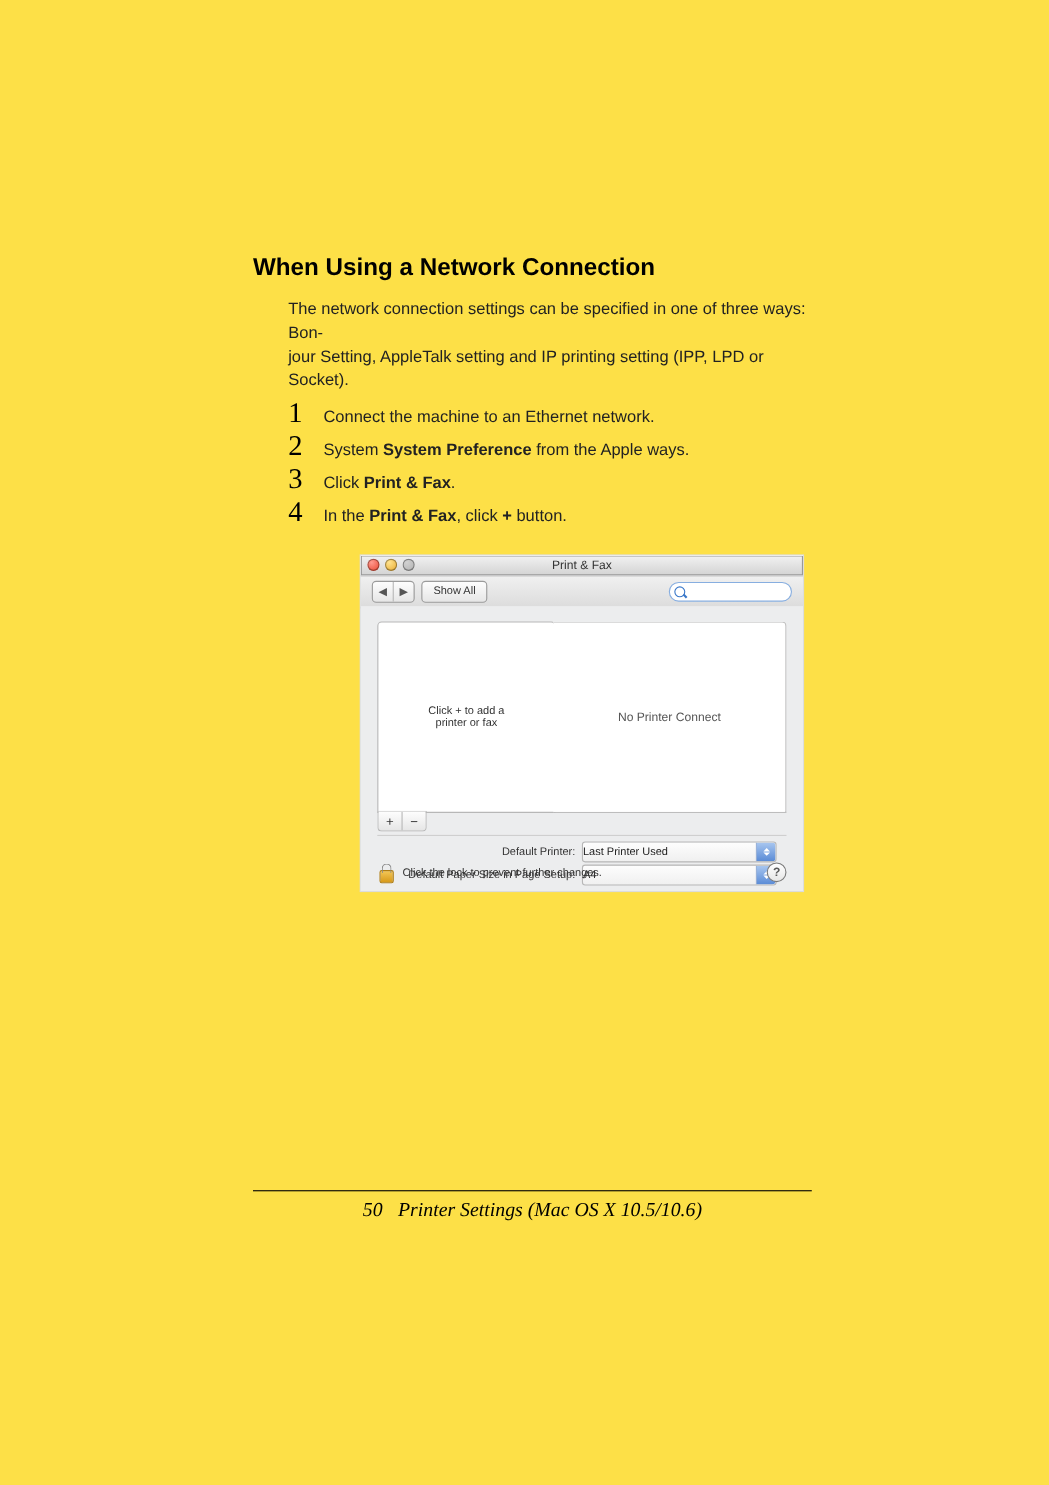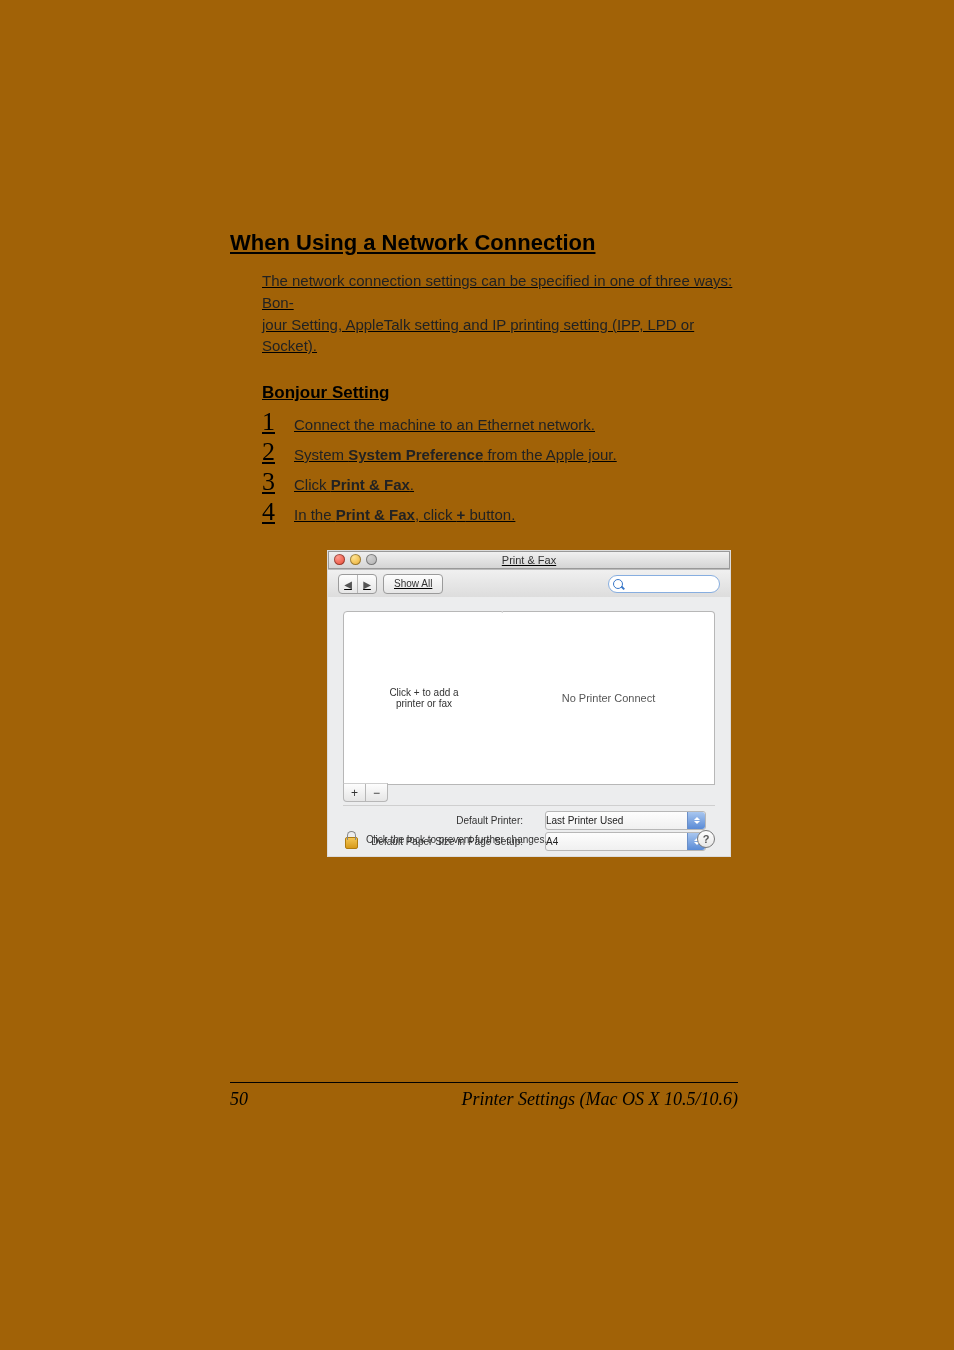--- a/index.html
+++ b/index.html
@@ -1,18 +1,18 @@
 <!DOCTYPE html>
 <html><head>
 <meta charset="utf-8">
 <style>
   html,body { margin:0; padding:0; background:#5a5a5a; font-family:Arial,Helvetica,sans-serif; }
   .page {
-    width:954px; height:1350px; background:#a16207; margin:0 auto; position:relative;
-    box-sizing:border-box; padding:230px 210px 0 230px;text-decoration:underline;
+    width:954px; height:1350px; background:#fde047; margin:0 auto; position:relative;
+    box-sizing:border-box; padding:230px 210px 0 230px;
   }
   .h1 { font-size:22px; font-weight:bold; color:#000; margin:0 0 14px 0; }
   .intro { font-size:15px; color:#222; line-height:1.45; margin:0 0 0 32px; max-width:510px; }
   .h2 { font-size:17px; font-weight:bold; color:#000; margin:26px 0 4px 32px; }
   .steps { margin:4px 0 0 32px; padding:0; list-style:none; }
   .steps li { display:flex; align-items:baseline; gap:10px; margin:0; padding:0; }
   .num { font-size:26px; font-weight:400; color:#000; width:22px; display:inline-block; font-family:"Times New Roman",serif; }
   .steptext { font-size:15px; color:#222; }
   .b { font-weight:bold; }
 
@@ -36,63 +36,62 @@
   .search:before{content:"";position:absolute;left:4px;top:3px;width:8px;height:8px;border:1.5px solid #3a78c9;border-radius:50%;}
   .search:after{content:"";position:absolute;left:12px;top:11px;width:4px;height:1.5px;background:#3a78c9;transform:rotate(45deg);}
   .body{position:absolute;top:46px;left:0;right:0;bottom:0;background:#ecedee;}
   .listpane{position:absolute;left:15px;top:14px;width:160px;height:172px;border:1px solid #b7b7b7;background:#fff;border-radius:4px 4px 0 0;display:flex;align-items:center;justify-content:center;text-align:center;}
   .listpane .msg{font:10px "Lucida Grande",Arial;color:#333;}
   .detailpane{position:absolute; left:175px; top:14px; right:15px; height:172px; border:1px solid #b7b7b7; background:#fff; border-left:0; border-radius:0 4px 0 0;display:flex;align-items:center;justify-content:center;}
   .detailpane .msg{font:11px "Lucida Grande",Arial;color:#565656;}
   .plusminus{position:absolute;left:15px;top:186px;height:17px;border:1px solid #b7b7b7;border-top:1px solid #cfcfcf;background:linear-gradient(#fdfdfd,#e6e6e6);display:flex;border-radius:0 0 4px 4px;overflow:hidden;}
   .pm{width:21px;display:flex;align-items:center;justify-content:center;font:12px/1 "Lucida Grande",Arial;color:#333;}
   .pm + .pm{border-left:1px solid #b7b7b7;}
-  .frow{position:absolute;left:40px;right:24px;display:flex;align-items:center;gap:22px;font:10px "Lucida Grande",Arial;color:#333;}
+  .frow{position:absolute;left:40px;right:24px;display:flex;align-items:center;gap:6px;font:10px "Lucida Grande",Arial;color:#333;}
   .frow.r1{top:214px;}
   .frow.r2{top:235px;}
   .flabel{flex:0 0 155px;text-align:right;}
   .popup{flex:1;height:17px;border:1px solid #b7b7b7;border-radius:3px;background:linear-gradient(#fdfdfd,#f0f0f0);position:relative;padding:0 22px 0 0;line-height:17px;font-size:10px;color:#222;}
   .popup .cap{position:absolute;right:0;top:0;bottom:0;width:17px;border-left:1px solid #6b8fc7;background:linear-gradient(#a8c6ef,#5a8bd6);border-radius:0 3px 3px 0;display:flex;flex-direction:column;align-items:center;justify-content:center;gap:0;}
   .popup .cap:before{content:"";border-left:3px solid transparent;border-right:3px solid transparent;border-bottom:3px solid #fff;margin-bottom:1px;}
   .popup .cap:after{content:"";border-left:3px solid transparent;border-right:3px solid transparent;border-top:3px solid #fff;}
   .lockrow{position:absolute;left:15px;right:15px;bottom:8px;border-top:1px solid #cfcfcf;padding-top:24px;display:flex;align-items:center;gap:8px;}
   .lockicon{width:15px;height:18px;position:relative;}
   .lockicon:before{content:"";position:absolute;left:2px;top:7px;width:11px;height:10px;background:linear-gradient(#f3c655,#d79a1a);border:1px solid #b07c0f;border-radius:2px;}
   .lockicon:after{content:"";position:absolute;left:4px;top:1px;width:7px;height:8px;border:1.5px solid #888;border-bottom:none;border-radius:5px 5px 0 0;}
   .locktext{font:10px "Lucida Grande",Arial;color:#333;}
   .help{position:absolute;right:0;bottom:0;width:16px;height:16px;border:1.3px solid #7a7a7a;border-radius:50%;color:#5a5a5a;font:bold 11px/16px "Lucida Grande",Arial;text-align:center;background:linear-gradient(#fff,#e6e6e6);}
 
   .footer{position:absolute;left:230px;right:216px;bottom:240px;}
   .rule{border:0;border-top:1px solid #000;margin:0 0 6px 0;}
-  .ftext{display:flex;justify-content:space-between;align-items:baseline;gap:14px;}
+  .ftext{display:flex;justify-content:center;align-items:baseline;gap:14px;}
   .pg{font:italic 18px Georgia,serif;color:#000;}
   .doc{font:italic 18px Georgia,serif;color:#000;}
 </style>
 </head>
 <body>
 
 <div class="page">
 
   <h2 class="h1">When Using a Network Connection</h2>
   <p class="intro">
     <span>The network connection settings can be specified in one of three ways: Bon-</span><br>
     <span>jour Setting, AppleTalk setting and IP printing setting (IPP, LPD or Socket).</span>
   </p>
 
-  <h3 class="h2">Bonjour Setting</h3>
 
   <ol class="steps">
     <li>
       <span class="num">1</span>
       <span class="steptext">Connect the machine to an Ethernet network.</span>
     </li>
     <li>
       <span class="num">2</span>
       <span class="steptext">
-        <span>System </span><span class="b">System Preference</span><span> from the Apple jour.</span>
+        <span>System </span><span class="b">System Preference</span><span> from the Apple ways.</span>
       </span>
     </li>
     <li>
       <span class="num">3</span>
       <span class="steptext">
         <span>Click </span><span class="b">Print &amp; Fax</span><span>.</span>
       </span>
     </li>
     <li>
       <span class="num">4</span>

